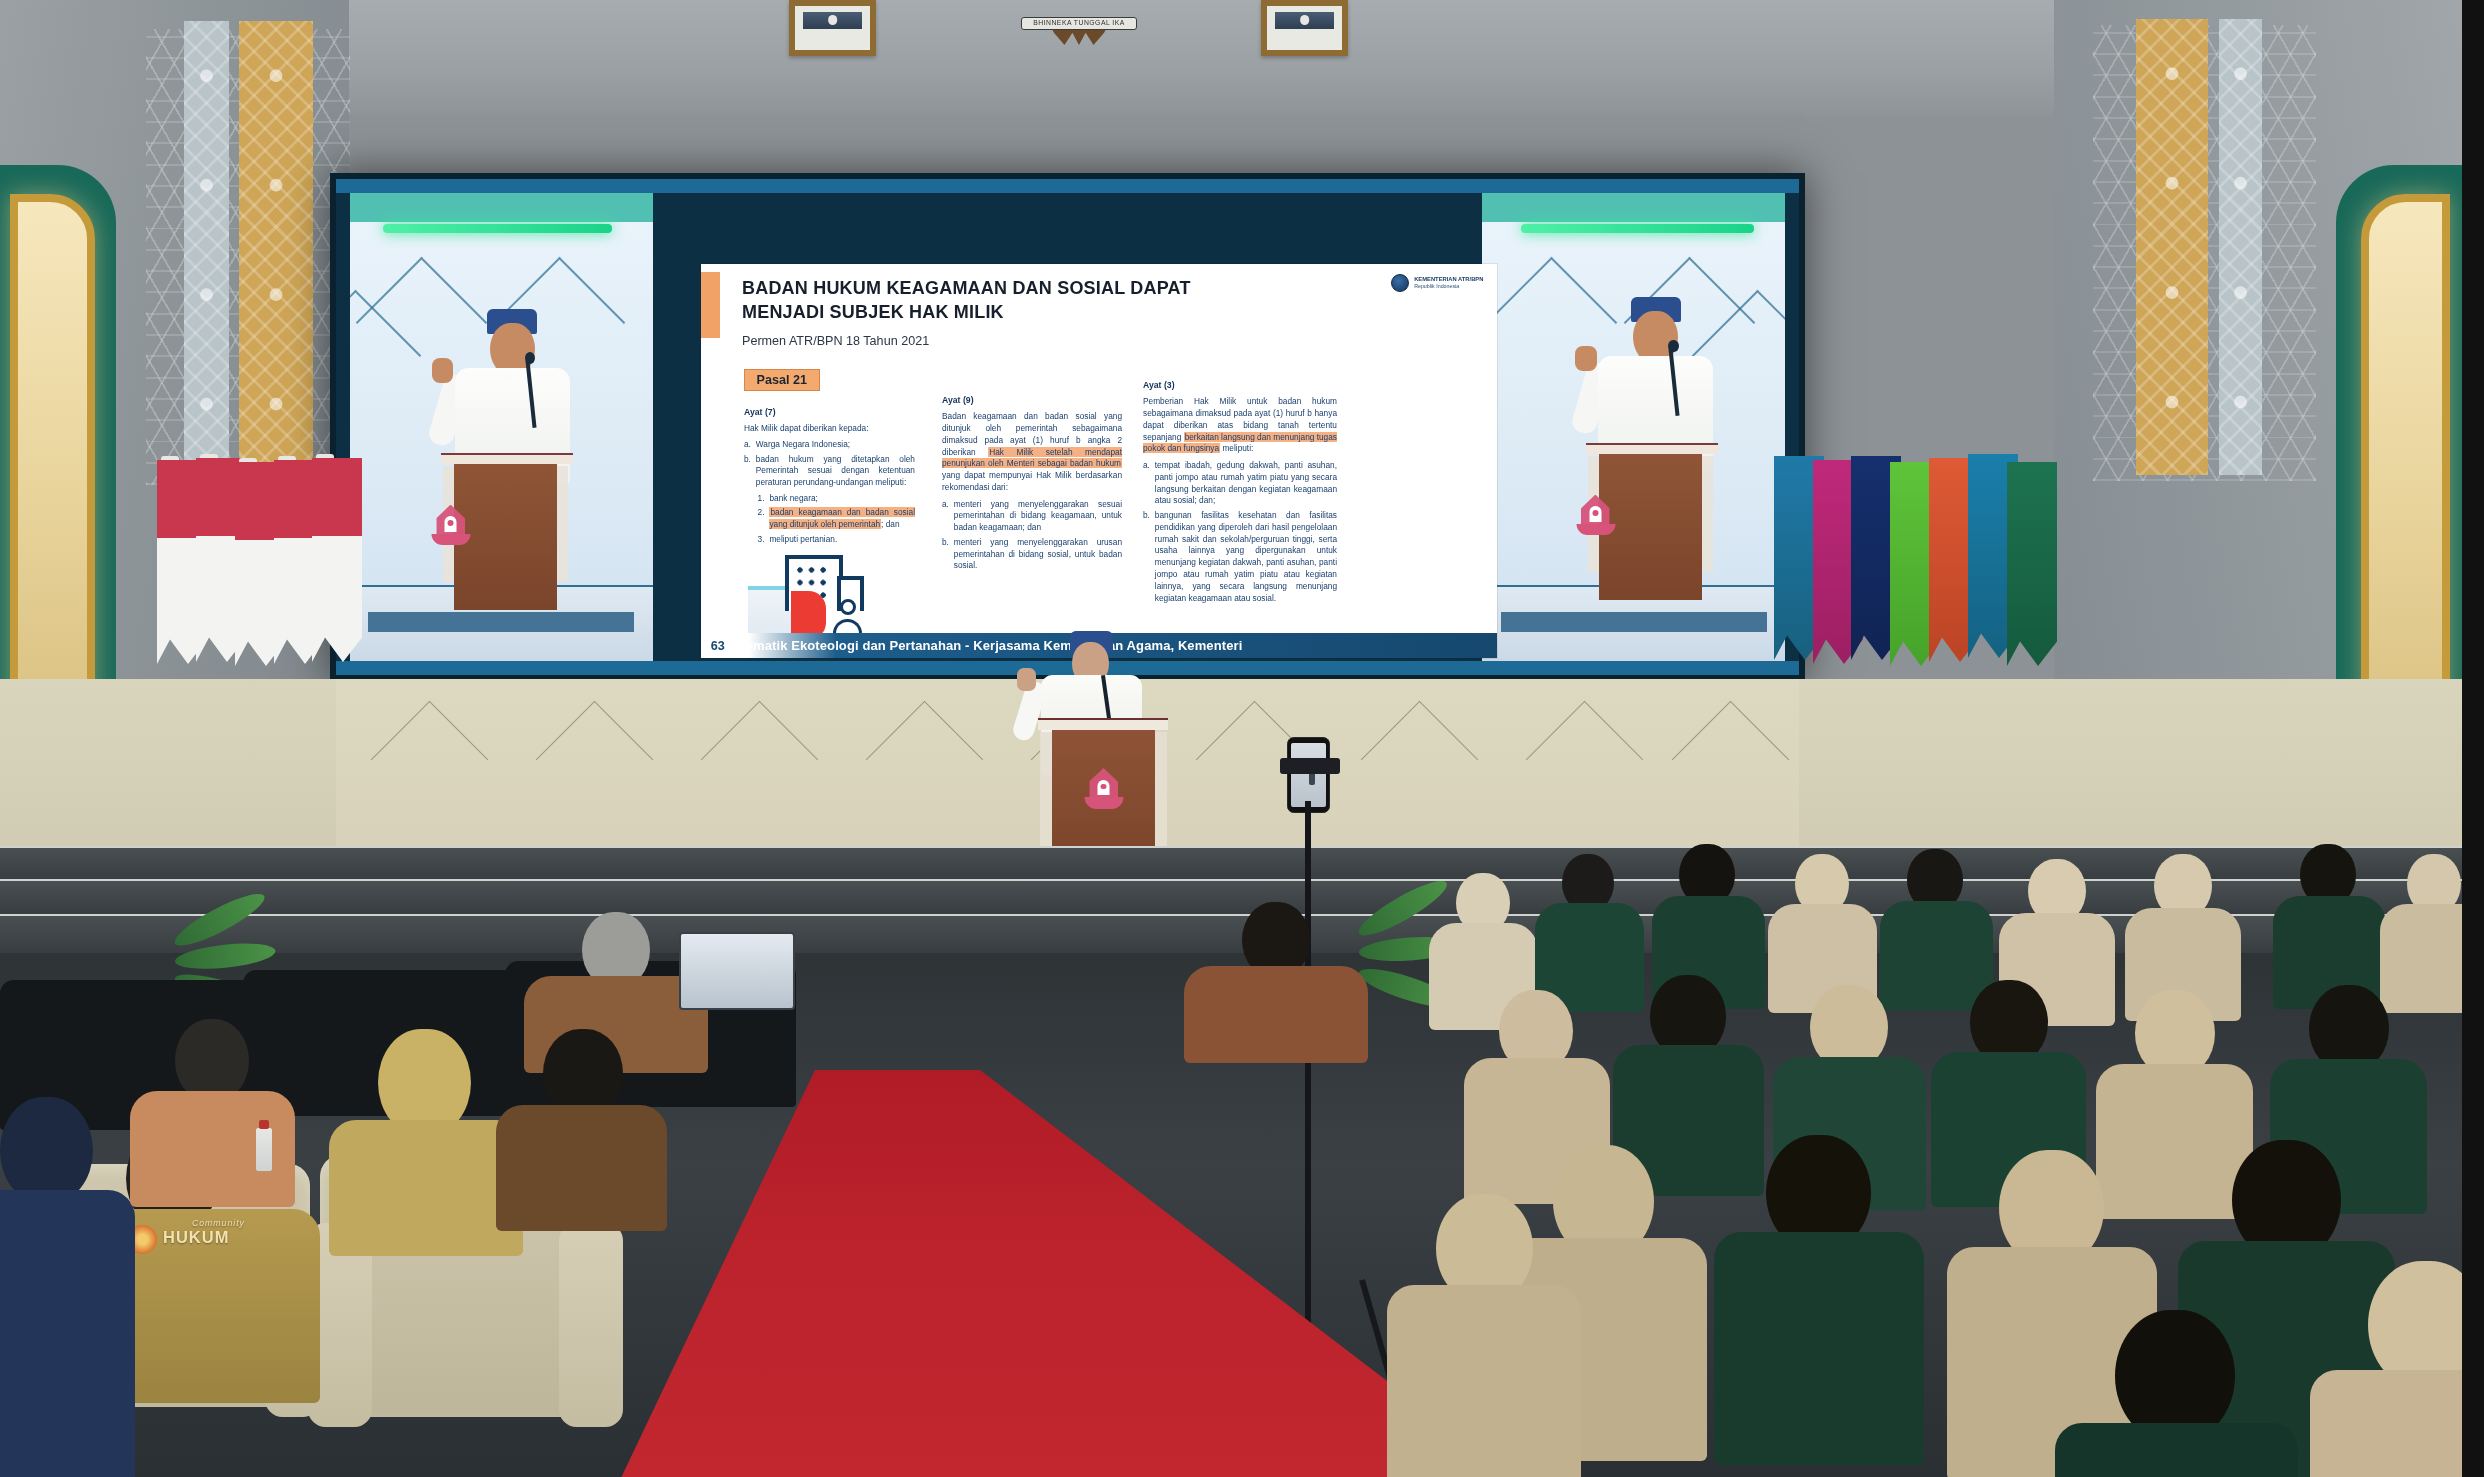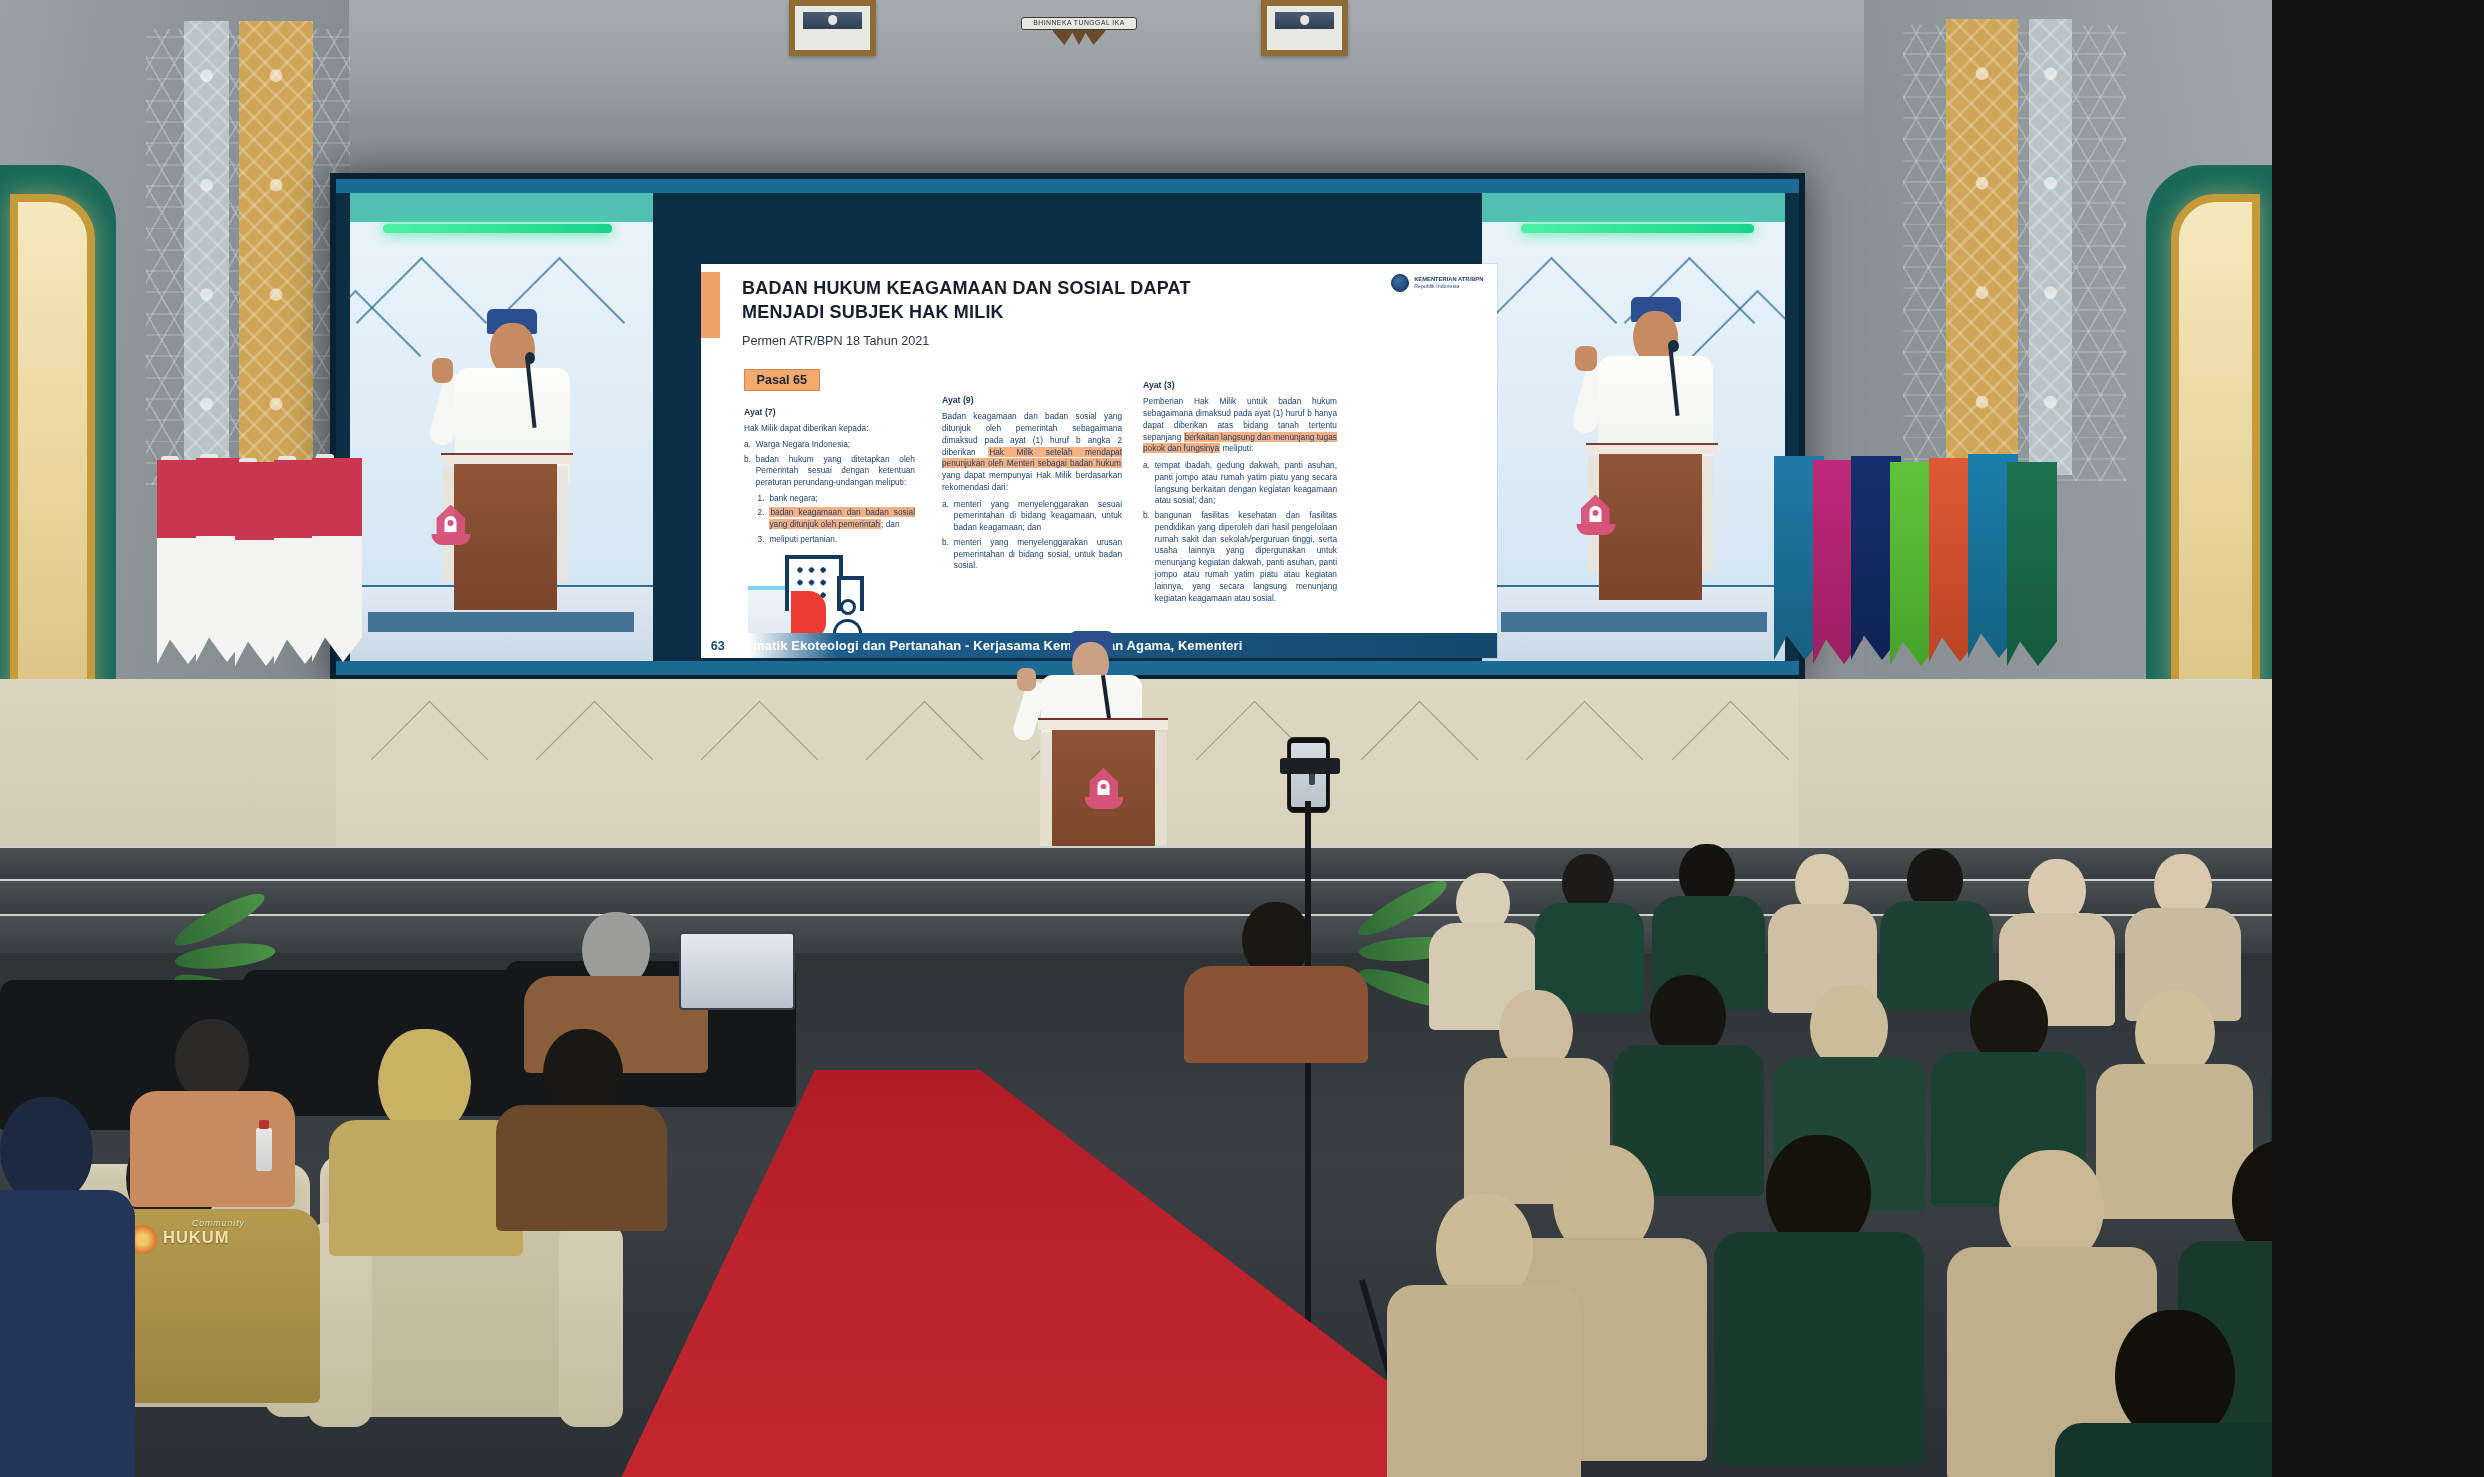--- a/index.html
+++ b/index.html
@@ -1,21 +1,21 @@
 <!DOCTYPE html>
 <html><head>
 <meta charset="utf-8">
 <style>
   * { margin:0; padding:0; box-sizing:border-box; }
   html,body { background:#111; }
   body { font-family:"Liberation Sans", sans-serif; }
 
   #scene {
     position:relative;
-    width:2272px; height:1478px;
+    width:2462px; height:1478px;
     overflow:hidden;
     background:#8d9296;
   }
 
   
   .wall-top {
     position:absolute; left:0; top:0; width:2484px; height:116px;
     background:linear-gradient(180deg,#a7acb0 0%, #9ba0a4 60%, #8f9498 100%);
   }
   .wall-left {
@@ -471,21 +471,21 @@
       <div class="slide-subtitle">Permen ATR/BPN 18 Tahun 2021</div>
 
       <div class="kop">
         <div class="seal"></div>
         <div class="kop-txt">
           <div>KEMENTERIAN ATR/BPN</div>
           <div class="kop-sub">Republik Indonesia</div>
         </div>
       </div>
 
-      <div class="pasal-badge">Pasal 65</div>
+      <div class="pasal-badge">Pasal 21</div>
 
       <div class="col col1">
         <div class="ayat-h">Ayat (7)</div>
         <p>Hak Milik dapat diberikan kepada:</p>
         <ul>
           <li>
             <span class="mk">a.</span>
             <span class="tx">Warga Negara Indonesia;</span>
           </li>
           <li>

